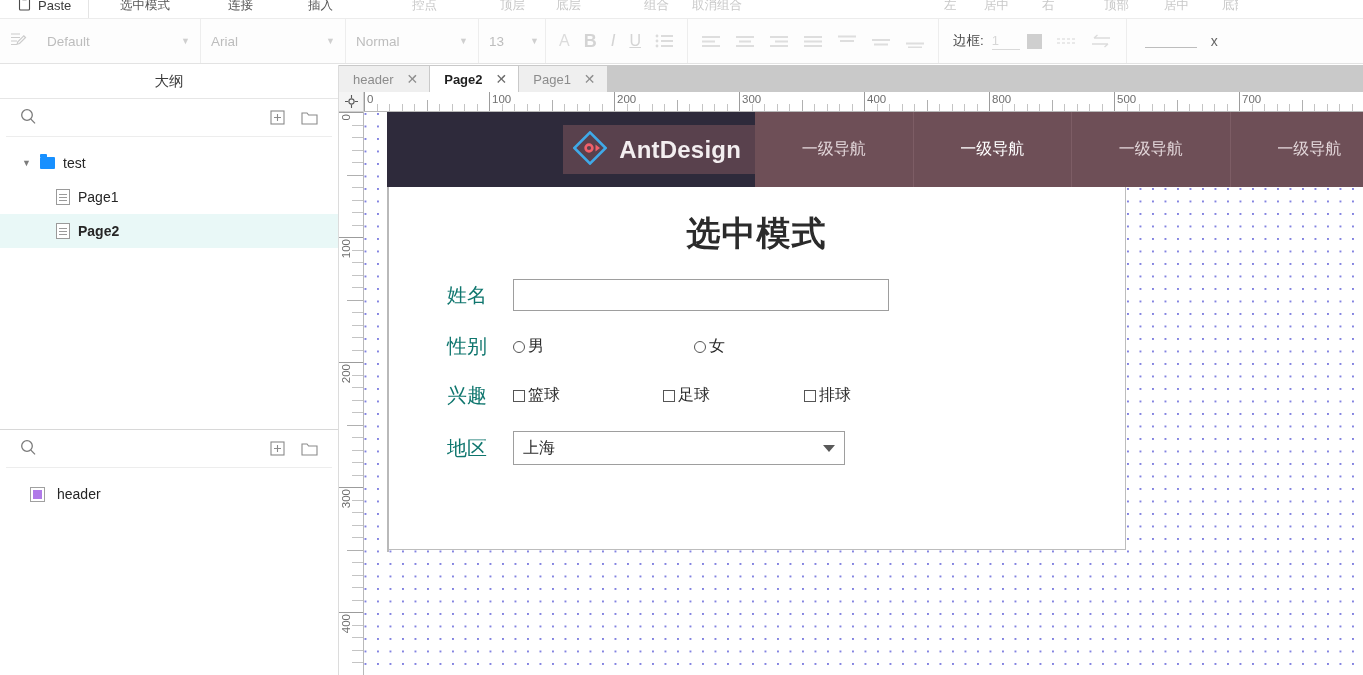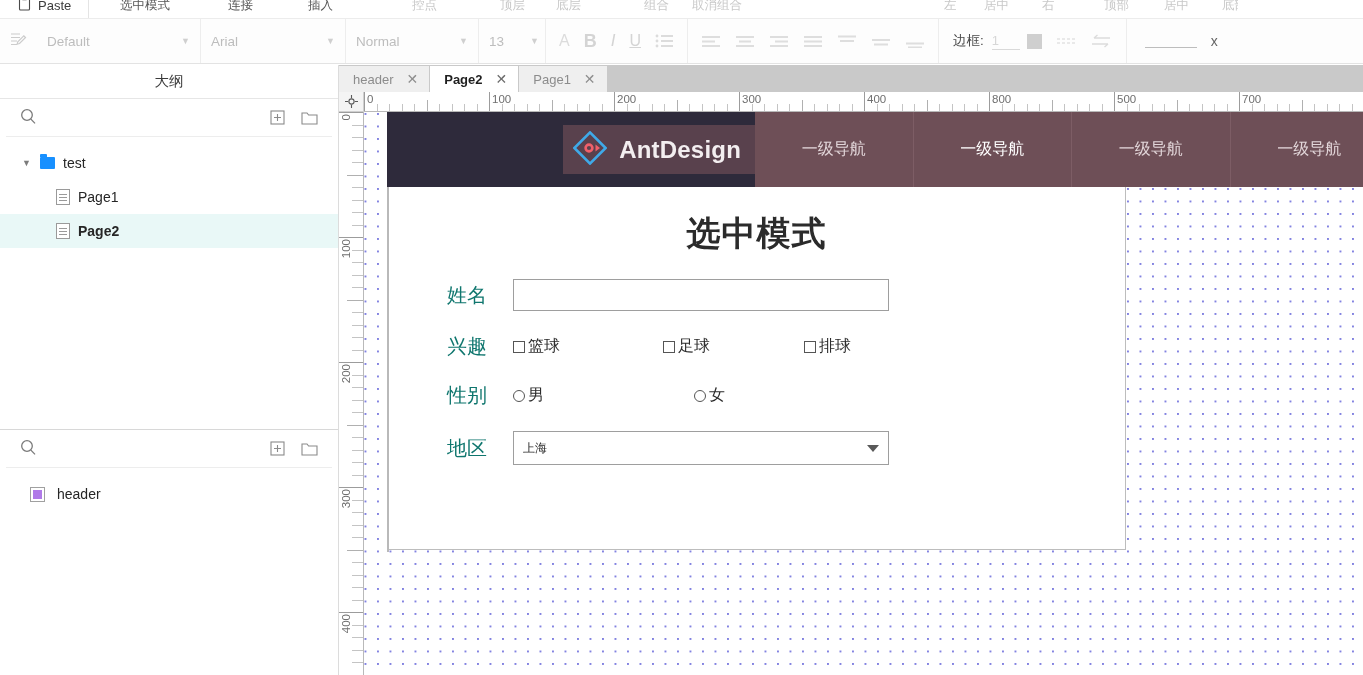--- a/index.html
+++ b/index.html
@@ -211,23 +211,23 @@
   .opt-line { display: flex; align-items: center; font-size: 16px; color: #2b2b2b; }
   .opt { display: flex; align-items: center; gap: 3px; }
   .radio-mark {
     width: 12px; height: 12px; border: 1.3px solid #555; border-radius: 50%;
     display: inline-block;
   }
   .check-mark {
     width: 12px; height: 12px; border: 1.3px solid #555; display: inline-block;
   }
   .selectbox {
-    width: 376px; height: 34px; border: 1px solid #9e9e9e; background: #fff;
+    width: 332px; height: 34px; border: 1px solid #9e9e9e; background: #fff;
     display: flex; align-items: center; padding: 0 9px;
-    font-size: 12px; color: #2b2b2b;
+    font-size: 16px; color: #2b2b2b;
   }
   .selectbox .sval { flex: 1; }
   .sel-caret {
     width: 0; height: 0; border-left: 6px solid transparent;
     border-right: 6px solid transparent; border-top: 7px solid #595959;
   }
   .card-shadow {
     position: absolute; left: 0; top: 75px; width: 741px; height: 365px;
     border-left: 2px solid #b9b9b9; pointer-events: none;
   }
@@ -661,54 +661,54 @@
         <div class="form-card">
           <div class="form-title">选中模式</div>
           <div id="form-rows">
               <div class="frow">
                 <div class="flabel">姓名</div>
                 <div class="fctl">
                   <div class="textbox"></div>
                 </div>
               </div>
               <div class="frow">
+                <div class="flabel">性别</div>
+                <div class="fctl">
+                  <div class="opt-line">
+                    <span class="opt" style="margin-left: 0px;">
+                      <span class="radio-mark"></span>
+                      <span>男</span>
+                    </span>
+                    <span class="opt" style="margin-left: 150px;">
+                      <span class="radio-mark"></span>
+                      <span>女</span>
+                    </span>
+                  </div>
+                </div>
+              </div>
+              <div class="frow">
                 <div class="flabel">兴趣</div>
                 <div class="fctl">
                   <div class="opt-line">
                     <span class="opt" style="margin-left: 0px;">
                       <span class="check-mark"></span>
                       <span>篮球</span>
                     </span>
                     <span class="opt" style="margin-left: 103px;">
                       <span class="check-mark"></span>
                       <span>足球</span>
                     </span>
                     <span class="opt" style="margin-left: 94px;">
                       <span class="check-mark"></span>
                       <span>排球</span>
                     </span>
                   </div>
                 </div>
               </div>
               <div class="frow">
-                <div class="flabel">性别</div>
-                <div class="fctl">
-                  <div class="opt-line">
-                    <span class="opt" style="margin-left: 0px;">
-                      <span class="radio-mark"></span>
-                      <span>男</span>
-                    </span>
-                    <span class="opt" style="margin-left: 150px;">
-                      <span class="radio-mark"></span>
-                      <span>女</span>
-                    </span>
-                  </div>
-                </div>
-              </div>
-              <div class="frow">
                 <div class="flabel">地区</div>
                 <div class="fctl">
                   <div class="selectbox">
                     <span class="sval">上海</span>
                     <span class="sel-caret"></span>
                   </div>
                 </div>
               </div>
             </div>
         </div>

